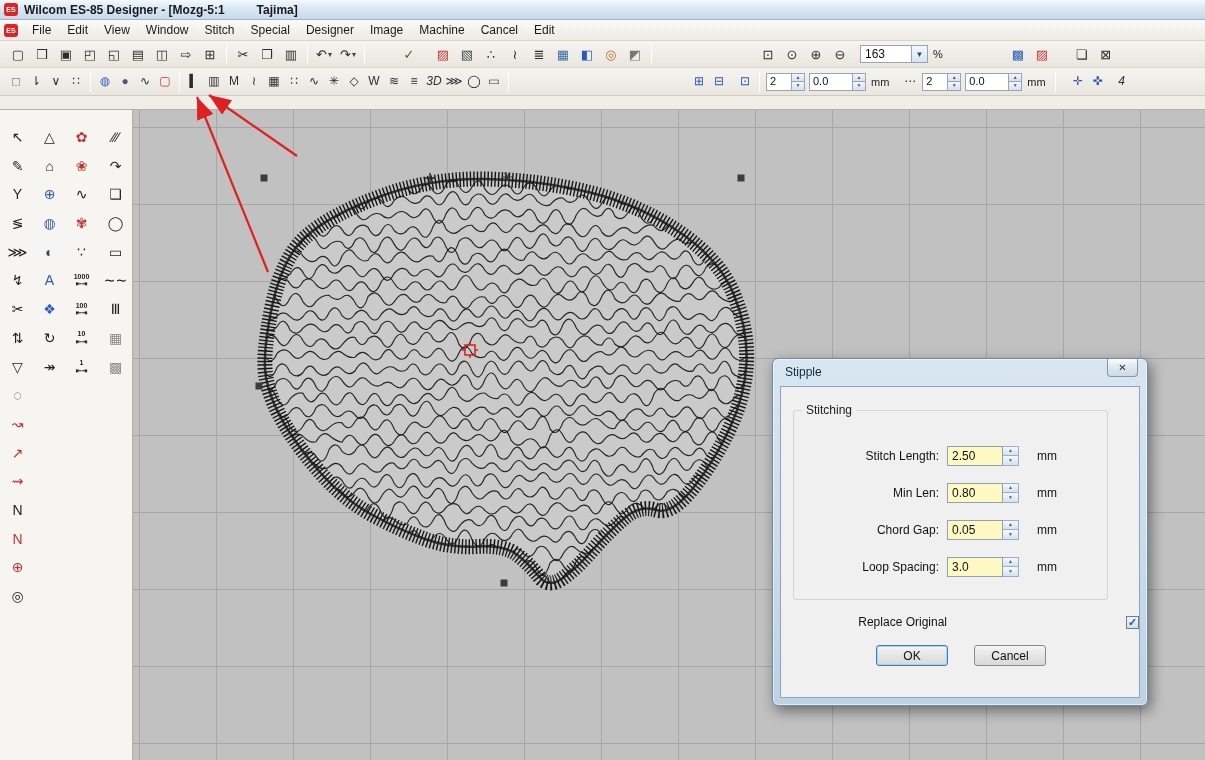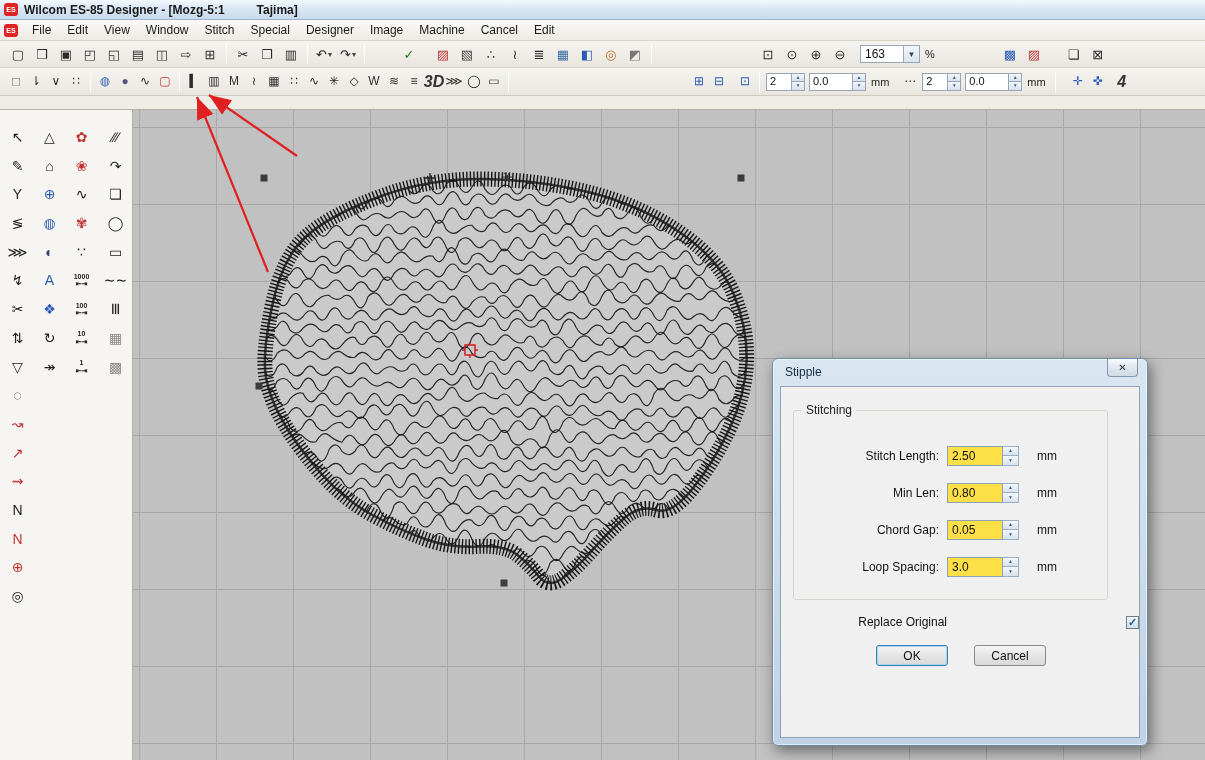--- a/index.html
+++ b/index.html
@@ -27,27 +27,27 @@
   .toolbar{position:absolute;left:0;right:0;display:flex;align-items:center;
     background:linear-gradient(#f6f4f0,#e9e6df);padding-left:6px;}
   .t1{top:41px;height:27px;border-bottom:1px solid #dcd8cd;}
   .t2{top:68px;height:28px;border-bottom:1px solid #cfcabd;}
   .band{position:absolute;left:0;top:96px;right:0;height:14px;background:#efede8;border-bottom:1px solid #b5b1a5;}
   .tbtn{width:22px;height:22px;margin:0 1px;border:1px solid transparent;border-radius:2px;
     display:flex;align-items:center;justify-content:center;color:#2c2c2c;flex:0 0 auto;cursor:default;}
   .tbtn .glyph{font-size:13px;line-height:13px;}
   .t2 .tbtn{width:18px;}
   .t2 .tbtn .glyph{font-size:12px;}
-  .tbtn.ttext .glyph{font-size:16px;font-weight:bold;font-style:italic;color:#333;}
+  .tbtn.ttext .glyph{font-size:12px;font-weight:normal;font-style:italic;color:#333;}
   .caret{font-size:8px;color:#444;margin-left:1px;}
   .tsep{width:1px;height:20px;background:#c9c5b9;border-right:1px solid #ffffff;margin:0 4px;flex:0 0 auto;}
   .tgap{flex:0 0 auto;height:1px;}
   .tlabel{font-size:11px;color:#222;margin:0 5px 0 3px;flex:0 0 auto;}
   .zcombo{display:flex;align-items:center;flex:0 0 auto;margin:0 2px;}
-  .zval{width:44px;height:18px;background:#fff;border:1px solid #97a5b5;font-size:12px;
+  .zval{width:52px;height:18px;background:#fff;border:1px solid #97a5b5;font-size:12px;
     padding:1px 4px;color:#111;}
   .zbtn{width:16px;height:18px;border:1px solid #97a5b5;border-left:0;
     background:linear-gradient(#f3f7fb,#d9e4f0);font-size:8px;color:#345;
     display:flex;align-items:center;justify-content:center;}
   .spinbox{display:flex;align-items:center;margin:0 2px;flex:0 0 auto;}
   .sval{height:18px;background:#fff;border:1px solid #97a5b5;font-size:11px;padding:1px 3px;color:#111;}
   .sarrs{width:13px;height:18px;display:flex;flex-direction:column;}
   .sarr{flex:1;border:1px solid #97a5b5;border-left:0;background:linear-gradient(#f3f7fb,#d6e2ee);
     font-size:5px;line-height:5px;color:#44617e;display:flex;align-items:center;justify-content:center;}
   .sarr+.sarr{border-top:0;}
@@ -66,34 +66,34 @@
   .canvas{position:absolute;left:133px;top:110px;right:0;bottom:0;background-color:#c1c1c1;
     background-image:linear-gradient(to right,#a7a7a7 1px,transparent 1px),
                      linear-gradient(to bottom,#a7a7a7 1px,transparent 1px);
     background-size:77px 77px,77px 77px;background-position:6px 0,0 17px;}
   #design-svg{position:absolute;left:0;top:0;width:100%;height:100%;}
 
   
   #annot{position:absolute;left:0;top:0;width:1205px;height:760px;pointer-events:none;z-index:60;}
 
   
-  .dialog{position:absolute;left:772px;top:358px;width:376px;height:388px;z-index:100;
+  .dialog{position:absolute;left:772px;top:358px;width:376px;height:348px;z-index:100;
     background:linear-gradient(#d9e6f2,#bed2e4);border:1px solid #6f8ca6;border-radius:6px;
     box-shadow:3px 5px 14px rgba(0,0,0,.45), inset 0 0 0 1px rgba(255,255,255,.55);}
   .dlg-title{height:26px;padding:6px 0 0 12px;font-size:12px;color:#112a3d;}
   .dlg-close{position:absolute;top:0;right:9px;width:31px;height:18px;border:1px solid #8399ab;border-top:0;
     border-radius:0 0 4px 4px;background:linear-gradient(#fbfcfd,#e2eaf1 40%,#cfdae5);
     display:flex;align-items:center;justify-content:center;font-size:10px;color:#333;cursor:default;}
   .dlg-body{position:absolute;left:7px;right:7px;top:27px;bottom:7px;background:#f0f0f0;border:1px solid #8fa4b8;}
   .groupbox{position:absolute;left:12px;top:23px;width:315px;height:190px;
     border:1px solid #d5d5cd;border-radius:3px;padding-top:26px;}
   .groupbox-label{position:absolute;top:-8px;left:8px;background:#f0f0f0;padding:0 4px;font-size:12px;color:#1c1c1c;}
   .frow{height:37px;display:flex;align-items:center;}
   .flabel{flex:0 0 145px;text-align:right;font-size:12px;color:#111;margin-right:8px;}
-  .finput{width:56px;height:20px;background:#fde047;border:1px solid #8ea2b5;font-size:12px;
+  .finput{width:56px;height:20px;background:#fef9c3;border:1px solid #8ea2b5;font-size:12px;
     padding:1px 4px;color:#111;}
   .fspin{width:16px;height:20px;display:flex;flex-direction:column;}
   .fsp{flex:1;border:1px solid #9ab0c2;border-left:0;background:linear-gradient(#f4f8fb,#d6e2ee);
     font-size:5px;line-height:5px;color:#44617e;display:flex;align-items:center;justify-content:center;}
   .fsp+.fsp{border-top:0;}
   .funit{margin-left:18px;font-size:12px;color:#111;}
   .cbrow{position:absolute;top:228px;left:0;width:100%;display:flex;align-items:center;justify-content:space-between;}
   .cblabel{flex:0 0 166px;text-align:right;font-size:12px;color:#111;}
   .cbbox{width:13px;height:13px;margin-left:5px;border:1px solid #707c87;
     background:linear-gradient(#eef5fb,#cfe0ef);display:flex;align-items:center;justify-content:center;}

